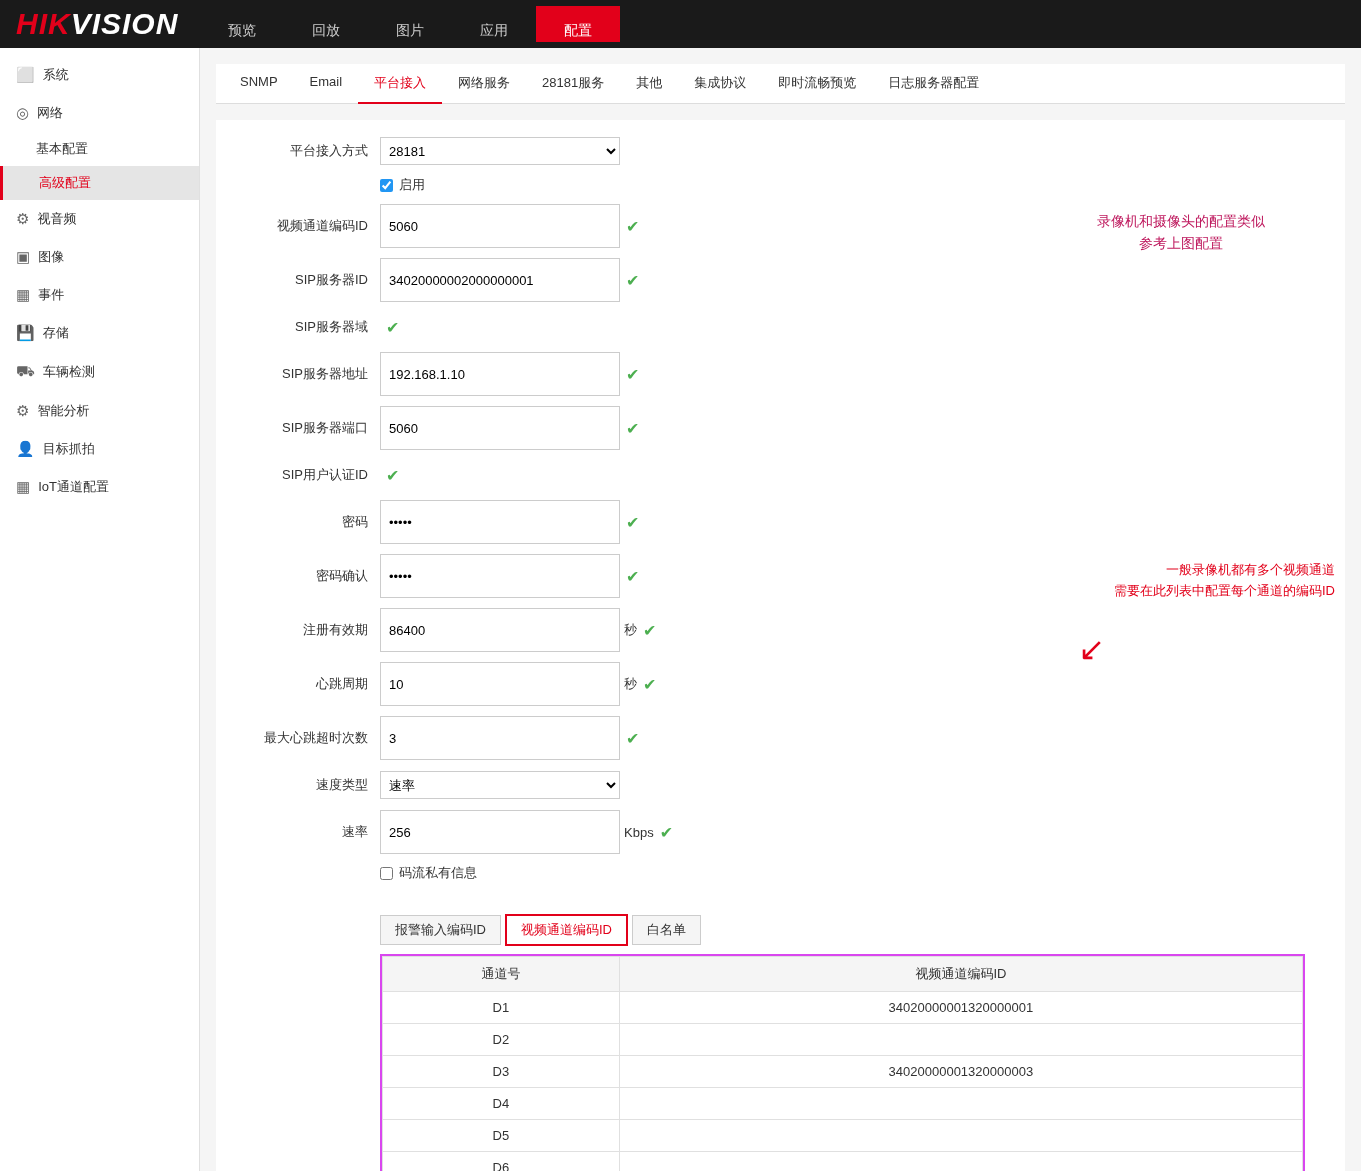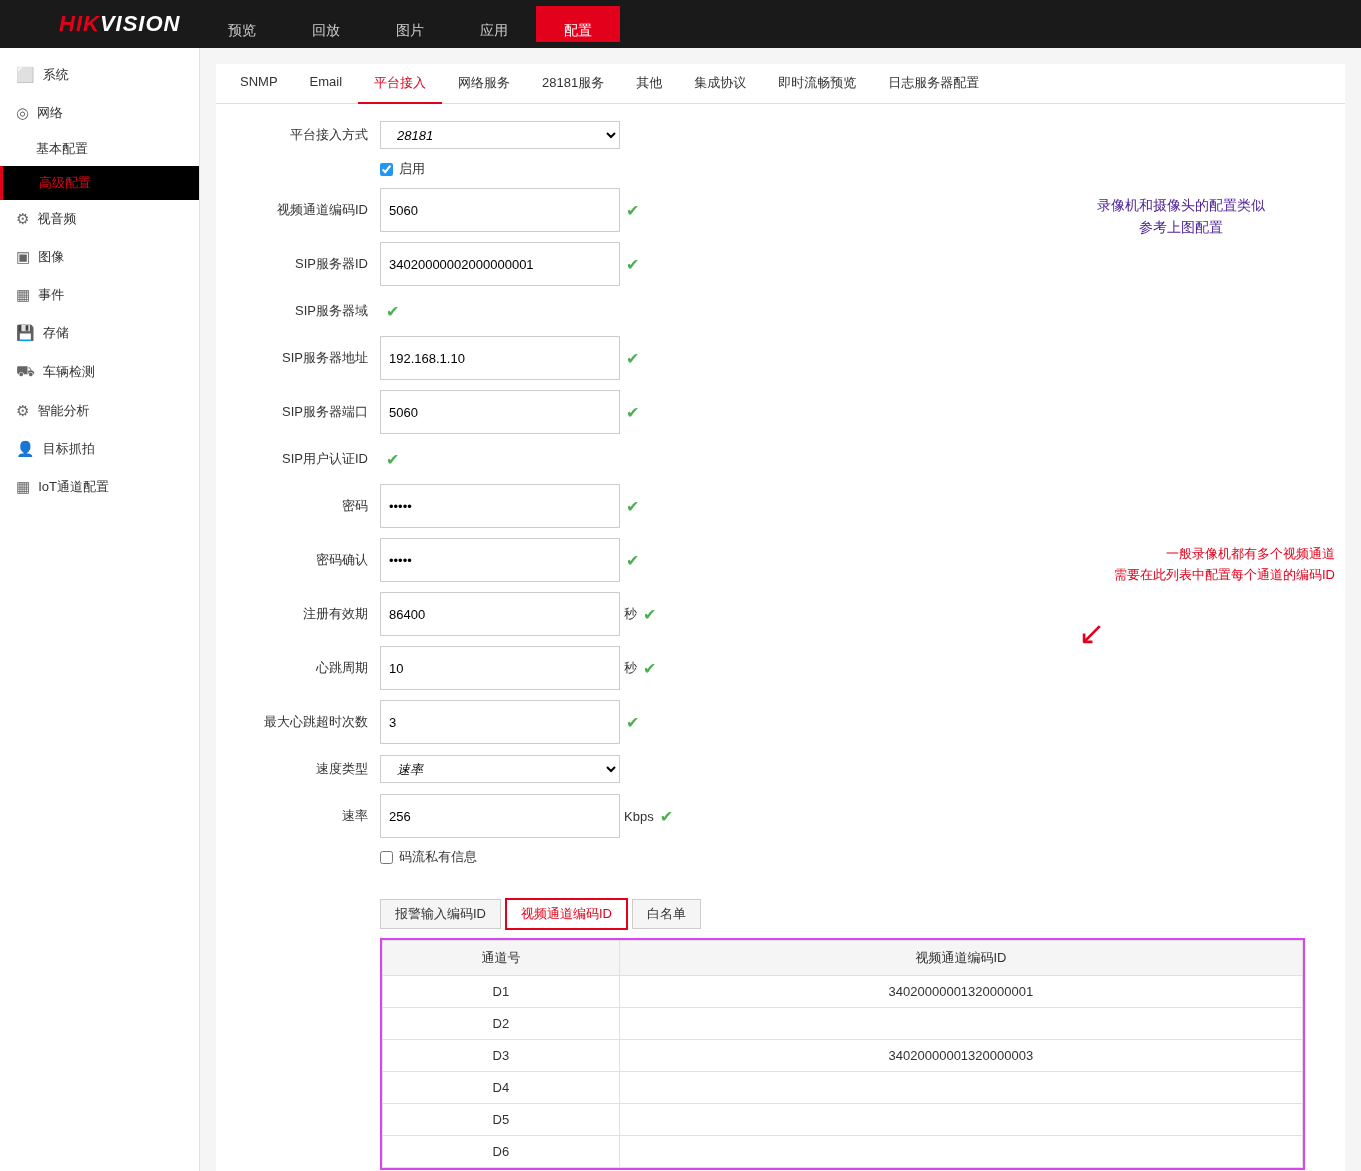--- a/index.html
+++ b/index.html
@@ -13,25 +13,24 @@
       height: 48px;
     }
     .logo-area {
       width: 200px;
       padding-left: 16px;
       display: flex;
       align-items: center;
     }
     .logo-text {
       color: #e2001a;
-      font-size: 22px;
+      font-size: 30px;
       font-weight: bold;
       font-style: italic;
       letter-spacing: 1px;
-      margin-left: 43px;
     }
     .logo-hik {
       color: #e2001a;
     }
     .logo-vision {
       color: #fff;
     }
     .top-nav-items {
       display: flex;
       flex: 1;
@@ -72,35 +71,36 @@
       margin-right: 8px;
       font-size: 15px;
       color: #666;
     }
     .sidebar-subitem {
       padding: 8px 16px 8px 36px;
       cursor: pointer;
       color: #333;
       font-size: 13px;
     }
-    .sidebar-subitem.active { color: #e2001a; border-left: 3px solid #e2001a; background: #000000; }
+    .sidebar-subitem.active { color: #e2001a; border-left: 3px solid #e2001a; background: #e5e5e5; }
 
     
     .content-area {
       flex: 1;
       background: #f5f5f5;
       overflow-y: auto;
       padding: 16px;
     }
 
     
     .sub-nav {
       display: flex;
       background: #fff;
       border-bottom: 1px solid #ddd;
+      margin-bottom: 16px;
       padding: 0 8px;
     }
     .sub-nav-item {
       padding: 10px 16px;
       cursor: pointer;
       color: #333;
       font-size: 13px;
       border-bottom: 2px solid transparent;
       margin-bottom: -1px;
     }
@@ -130,25 +130,24 @@
       height: 44px;
       border: 1px solid #ccc;
       padding: 0 8px;
       font-size: 13px;
       outline: none;
     }
     .form-select {
       width: 240px;
       height: 28px;
       border: 1px solid #ccc;
-      padding: 0 12px;
+      padding: 0 4px;
       font-size: 13px;
       background: #fff;
       outline: none;
-      font-style: italic;
     }
     .check-icon {
       margin-left: 6px;
       color: #4caf50;
       font-size: 16px;
     }
     .unit-text {
       margin-left: 4px;
       color: #333;
     }
@@ -156,21 +155,21 @@
       display: flex;
       align-items: center;
       margin-bottom: 10px;
       padding-left: 140px;
     }
     .checkbox-row input { margin-right: 6px; accent-color: #2196f3; }
     .annotation-text-1 {
       position: absolute;
       top: 90px;
       right: 80px;
-      color: #4c1d95;
+      color: #be185d;
       font-size: 14px;
       text-align: center;
       line-height: 1.6;
     }
     .annotation-text-2 {
       position: absolute;
       top: 370px;
       right: 20px;
       color: #e2001a;
       font-size: 13px;

